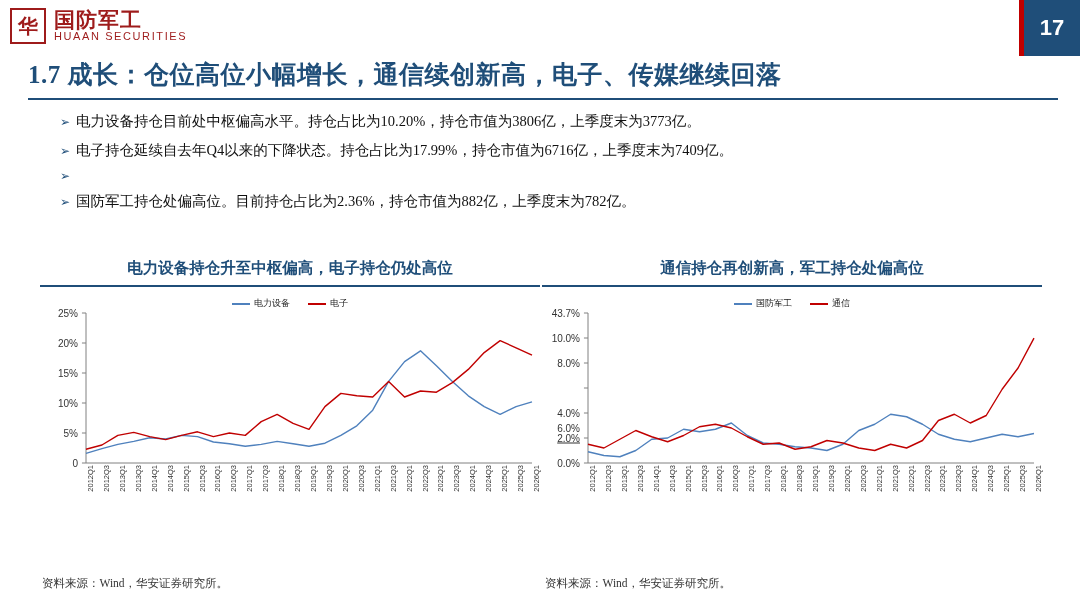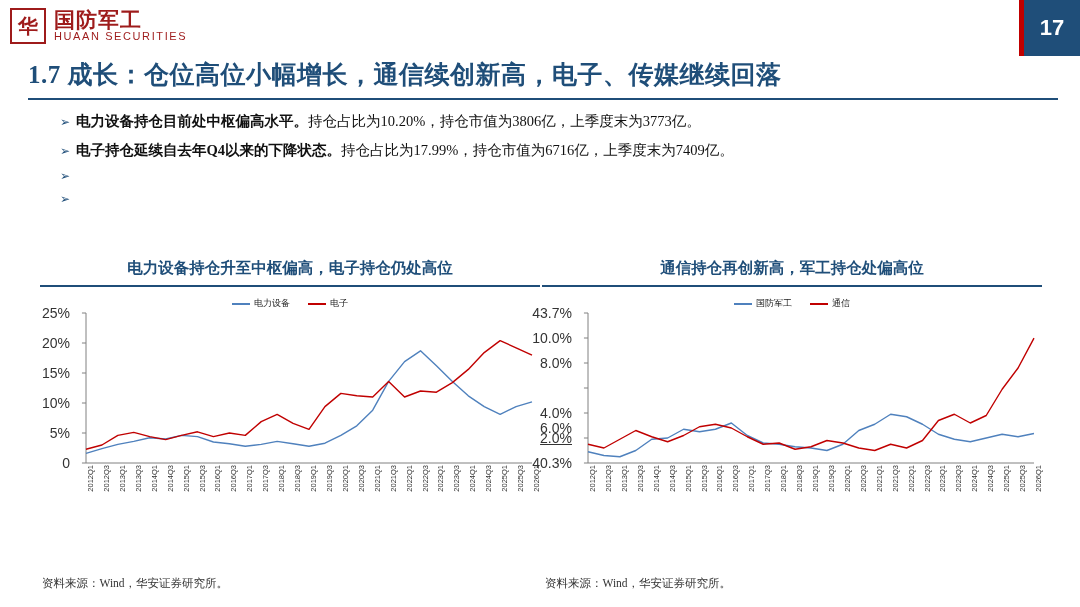--- a/index.html
+++ b/index.html
@@ -69,21 +69,21 @@
   .bullets { position: absolute; left: 60px; top: 112px; width: 990px; }
   .bullet-row {
     display: flex; align-items: baseline;
     margin-bottom: 9px;
   }
   .bullet-arrow {
     color: #1f4e79; font-size: 12px; width: 16px; flex: 0 0 16px;
     font-family: "Liberation Sans", sans-serif;
   }
   .bullet-text { font-size: 14.5px; color: #111111; line-height: 1.35; }
-  .bullet-text b { font-weight: bold; }
+  .bullet-text b { font-weight: normal; }
 
   
   .panel { position: absolute; top: 258px; width: 500px; }
   .panel-left { left: 40px; }
   .panel-right { left: 542px; }
 
   .panel-title {
     text-align: center;
     font-size: 15.5px; font-weight: bold; color: #1f4e79;
     padding-bottom: 6px;
@@ -100,22 +100,22 @@
   }
   .legend-item { display: flex; align-items: center; gap: 4px; }
   .legend-swatch { width: 18px; height: 2px; display: inline-block; }
 
   .plot { position: absolute; left: 46px; top: 22px; right: 8px; bottom: 78px; }
 
   .ylabels {
     position: absolute; left: 0; top: 22px; bottom: 78px; width: 42px;
   }
   .ylabel {
-    position: absolute; right: 12px;
-    font-size: 14px; color: #333;
+    position: absolute; right: 4px;
+    font-size: 10px; color: #333;
     transform: translateY(-50%);
     font-family: "Liberation Sans", sans-serif;
     white-space: nowrap;
   }
 
   .xlabels {
     position: absolute; left: 46px; right: 8px; bottom: 0; height: 78px;
   }
   .xlabel {
     position: absolute; top: 2px;
@@ -158,20 +158,21 @@
   </div>
   <div class="bullet-row">
     <span class="bullet-arrow">➢</span>
     <span class="bullet-text"><b>电子持仓延续自去年Q4以来的下降状态。</b><span>持仓占比为17.99%，持仓市值为6716亿，上季度末为7409亿。</span></span>
   </div>
   <div class="bullet-row">
     <span class="bullet-arrow">➢</span>
   </div>
   <div class="bullet-row">
     <span class="bullet-arrow">➢</span>
+    <span class="bullet-text"><b>国防军工持仓处偏高位。</b><span>目前持仓占比为2.36%，持仓市值为882亿，上季度末为782亿。</span></span>
   </div>
 </div>
 
 <div class="panel panel-left">
   <div class="panel-title">电力设备持仓升至中枢偏高，电子持仓仍处高位</div>
   <div class="panel-rule"></div>
   <div class="chart-area">
     <div class="legend">
       <span class="legend-item">
         <span class="legend-swatch" style="background:#4f81bd"></span>
@@ -246,21 +247,21 @@
       <span class="legend-item">
         <span class="legend-swatch" style="background:#4f81bd"></span>
         <span>国防军工</span>
       </span>
       <span class="legend-item">
         <span class="legend-swatch" style="background:#c00000"></span>
         <span>通信</span>
       </span>
     </div>
     <div class="ylabels">
-        <div class="ylabel" style="top: 100%;">40.3%</div>
+        <div class="ylabel" style="top: 100%;">0.0%</div>
         <div class="ylabel" style="top: 83.3333%; text-decoration: underline;">2.0%</div>
         <div class="ylabel" style="top: 66.6667%;">4.0%</div>
         <div class="ylabel" style="top: 50%; margin-top: 40px;">6.0%</div>
         <div class="ylabel" style="top: 33.3333%;">8.0%</div>
         <div class="ylabel" style="top: 16.6667%;">10.0%</div>
         <div class="ylabel" style="top: 0%;">43.7%</div>
       </div>
     <div class="plot">
       <svg width="100%" height="100%" viewBox="0 0 440 150" preserveAspectRatio="none">
           <path d="M0 0 L0 150 L440 150" fill="none" stroke="#808080" stroke-width="1" vector-effect="non-scaling-stroke"></path>

